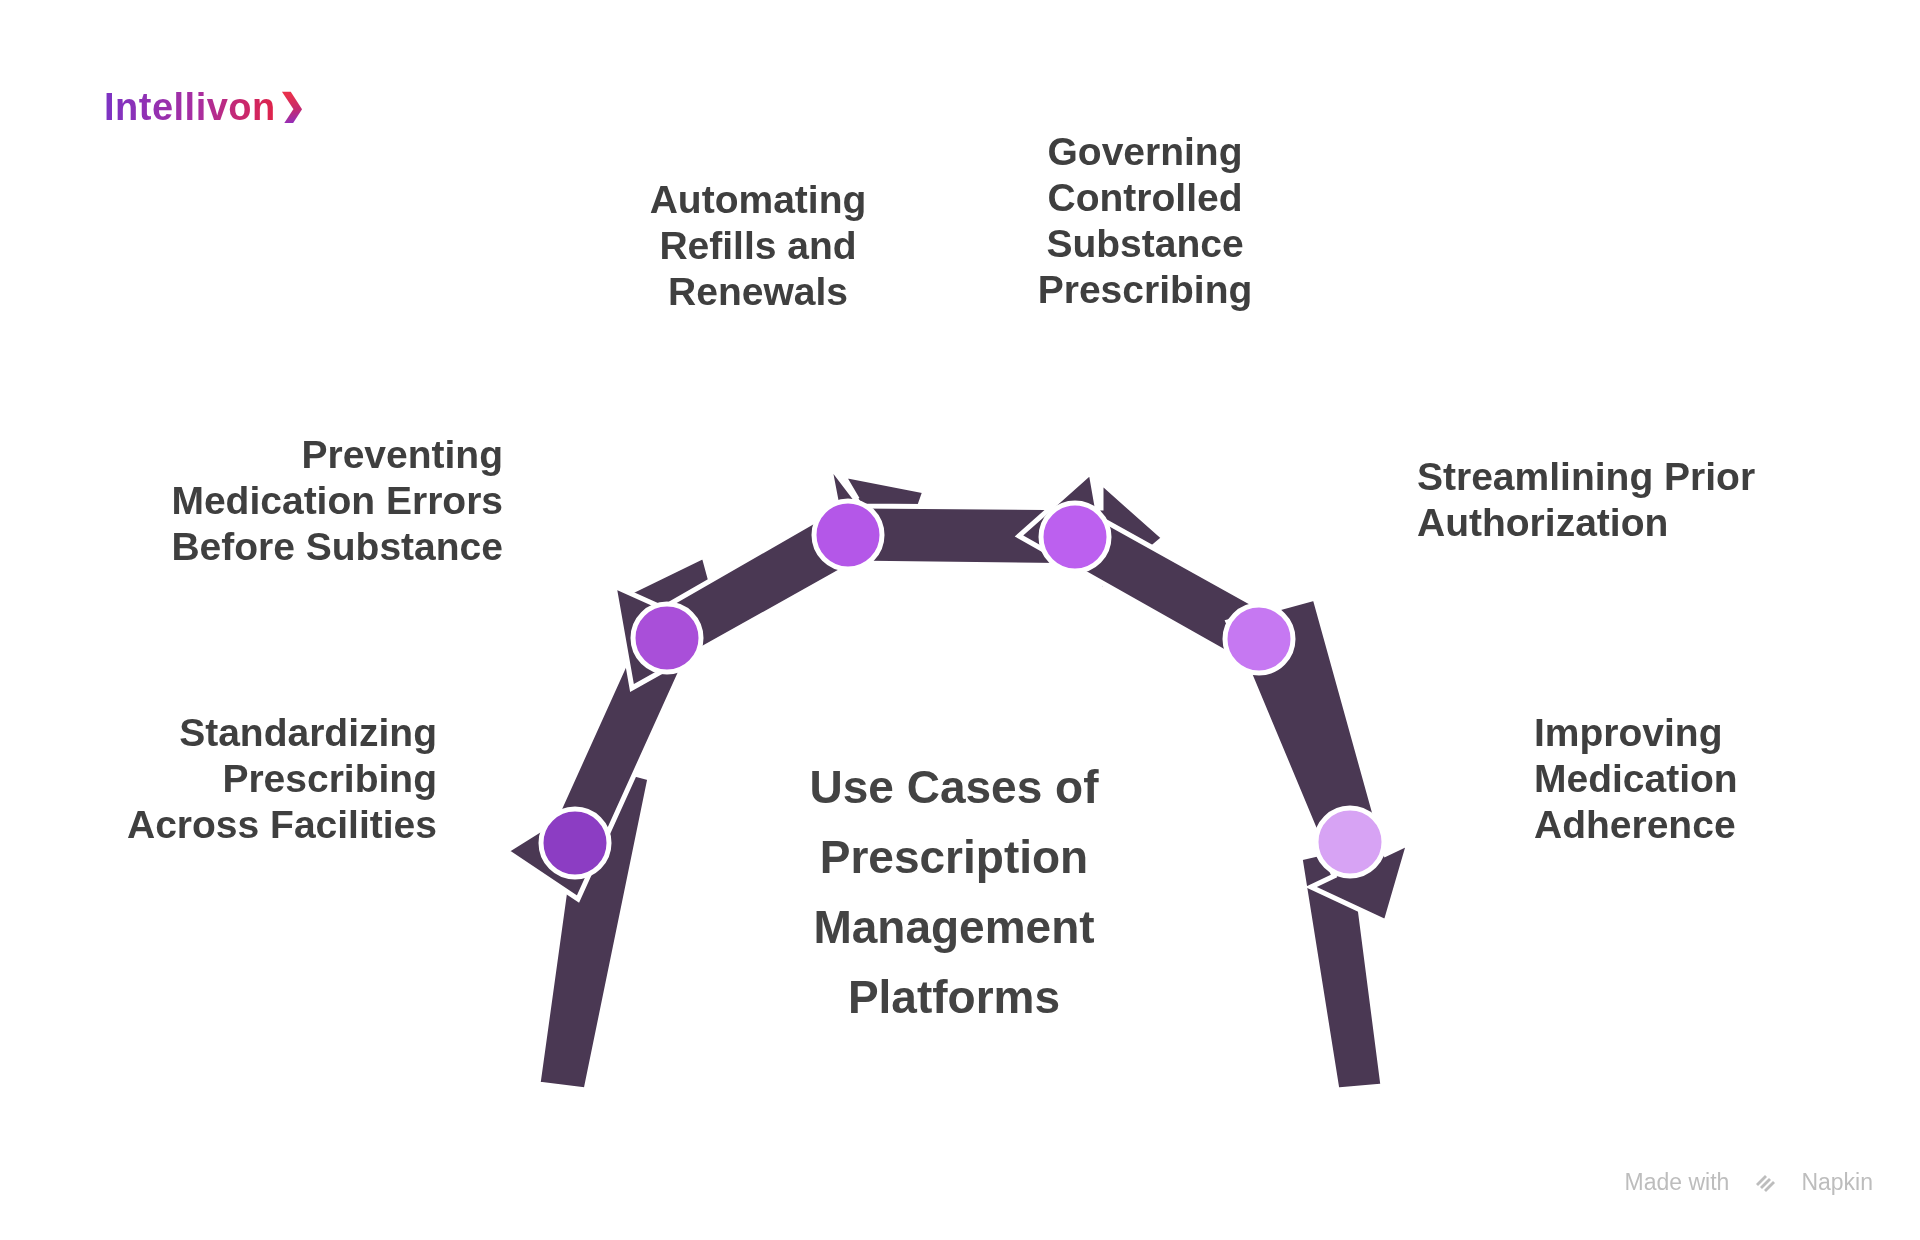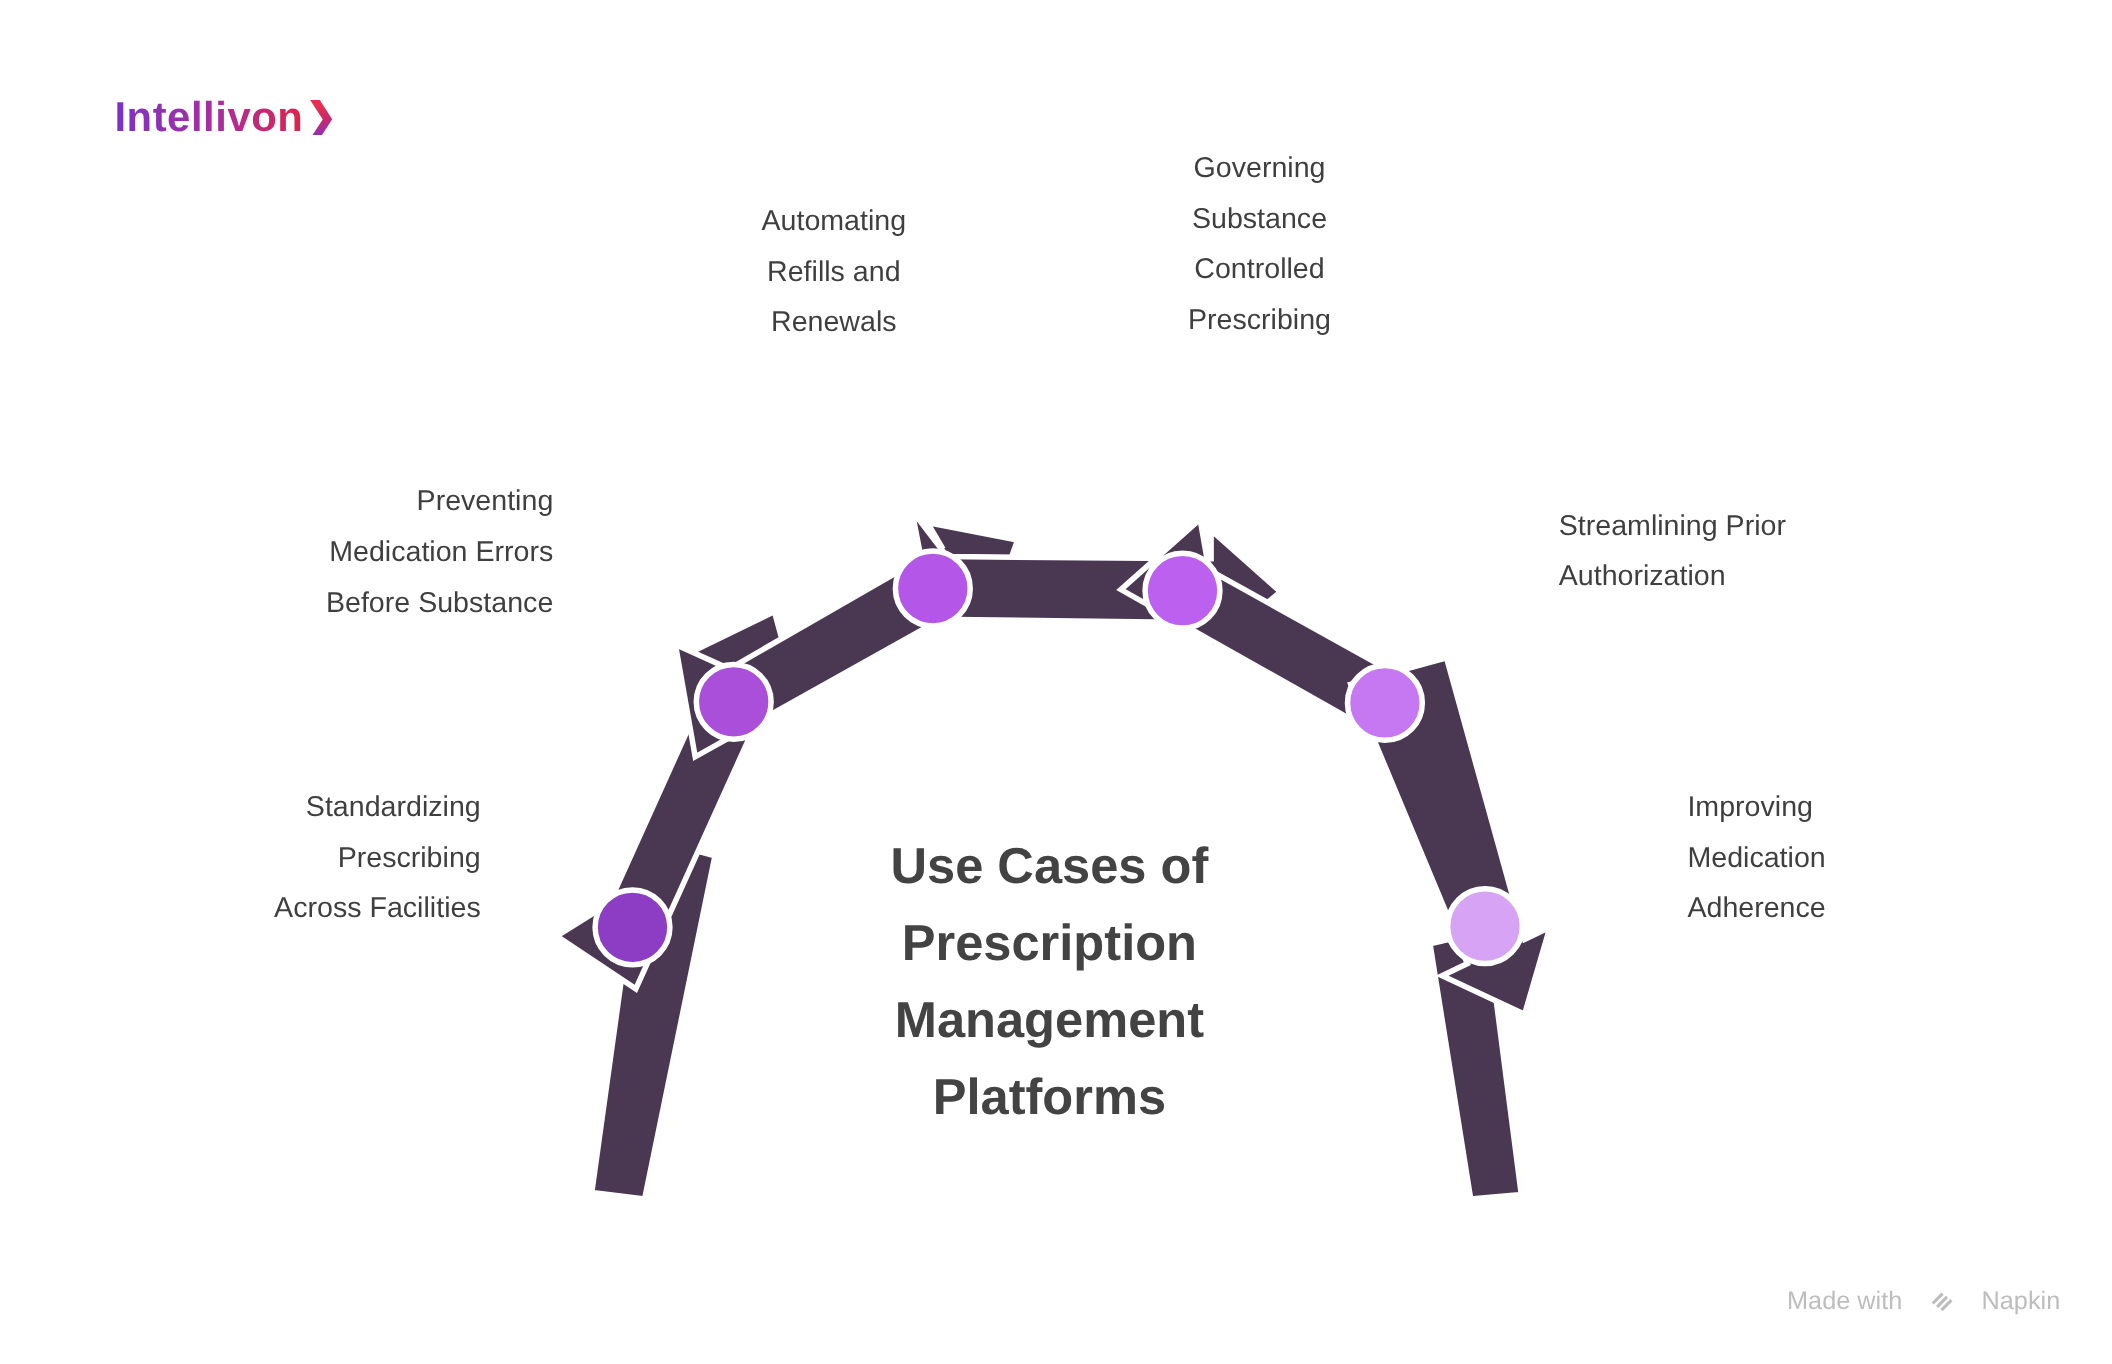--- a/index.html
+++ b/index.html
@@ -38,21 +38,21 @@
   .title {
     position: absolute; left: 704px; top: 752px; width: 500px;
     text-align: center;
     font-size: 46px; font-weight: 700; line-height: 70px;
     color: #434343;
   }
 
   
   .label {
     position: absolute;
-    font-size: 26px; font-weight: 400; line-height: 46px;
+    font-size: 39px; font-weight: 700; line-height: 46px;
     color: #3f3f3f;
   }
   .label.center { text-align: center; }
   .label.right  { text-align: right; }
   .label.left   { text-align: left; }
 
   .label-automating    { left: 558px;  top: 177px; width: 400px; }
   .label-governing     { left: 945px;  top: 129px; width: 400px; }
   .label-preventing    { left: 103px;  top: 432px; width: 400px; }
   .label-standardizing { left: 87px;   top: 710px; width: 350px; }
@@ -112,22 +112,22 @@
   </div>
 
   <div class="label center label-automating">
     <div>Automating</div>
     <div>Refills and</div>
     <div>Renewals</div>
   </div>
 
   <div class="label center label-governing">
     <div>Governing</div>
+    <div>Controlled</div>
     <div>Substance</div>
-    <div>Controlled</div>
     <div>Prescribing</div>
   </div>
 
   <div class="label right label-preventing">
     <div>Preventing</div>
     <div>Medication Errors</div>
     <div>Before Substance</div>
   </div>
 
   <div class="label right label-standardizing">

